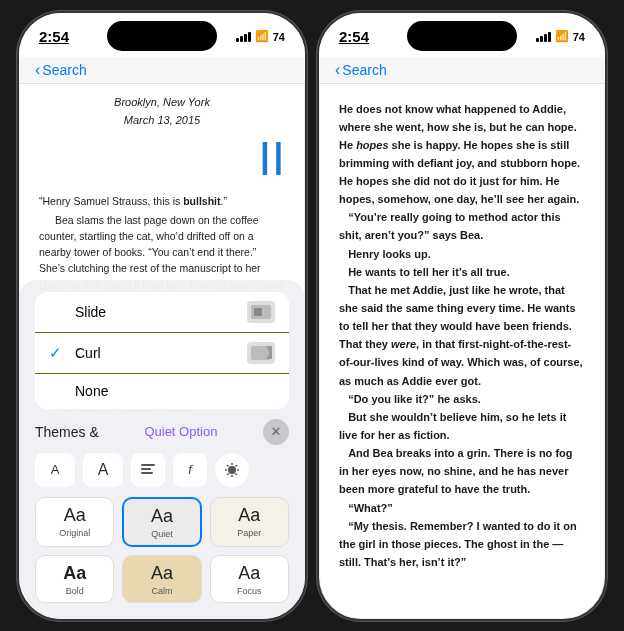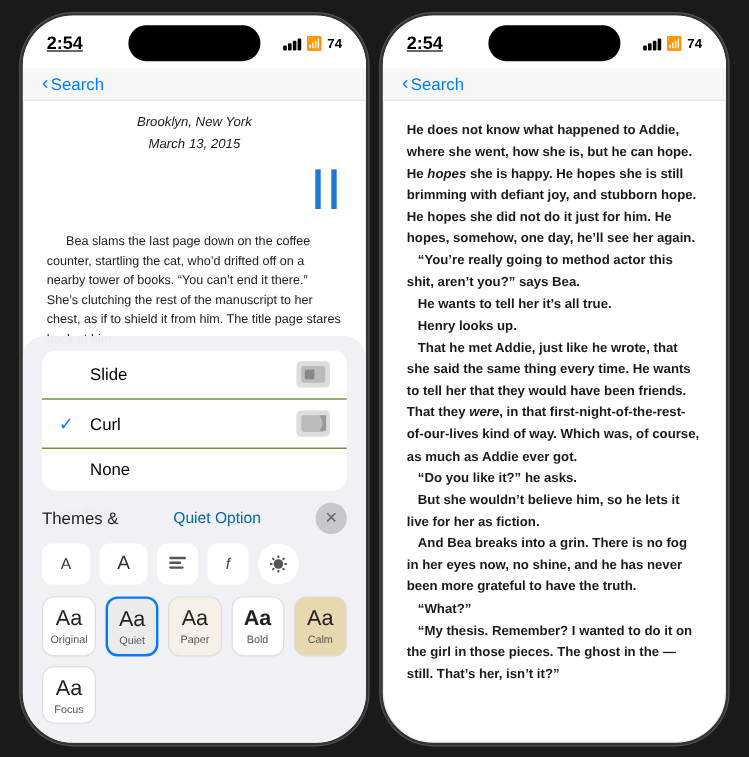--- a/index.html
+++ b/index.html
@@ -202,21 +202,21 @@
       border-radius: 50%;
       display: flex;
       align-items: center;
       justify-content: center;
       font-size: 14px;
       color: #333;
     }
     
     .theme-grid {
       display: grid;
-      grid-template-columns: 1fr 1fr 1fr 1fr 1fr;
+      grid-template-columns: 1fr 1fr 1fr;
       gap: 8px;
     }
     .theme-card {
       border-radius: 10px;
       padding: 8px 6px 6px;
       display: flex;
       flex-direction: column;
       align-items: center;
       gap: 4px;
       border: 1px solid #ddd;
@@ -284,20 +284,21 @@
       </div>
     </div>
 
     <div class="book-content">
       <div class="book-content-header">
         <div class="book-location italic">Brooklyn, New York</div>
         <div class="book-location italic">March 13, 2015</div>
         <div class="chapter-num">II</div>
       </div>
       <div class="book-text">
+        <p>“Henry Samuel Strauss, this is <span class="bold">bullshit</span>.”</p>
         <p class="indent">Bea slams the last page down on the coffee counter, startling the cat, who’d drifted off on a nearby tower of books. “You can’t end it there.” She’s clutching the rest of the manuscript to her chest, as if to shield it from him. The title page stares back at him.</p>
         <p class="indent italic">The Invisible Life of Addie LaRue.</p>
         <p class="indent">“What happened to her? Did she really go with Luc? After all that?”</p>
         <p class="indent">Henry shrugs. “I assume so.”</p>
         <p class="indent">“You assume so?”</p>
         <p class="indent">The truth is, he doesn’t know.</p>
         <p class="indent">He’s s</p>
         <p class="indent">scribe th</p>
 
       </div>
@@ -327,21 +328,21 @@
           </div>
         </div>
         <div class="slide-option-row">
           <span class="check-mark">&nbsp;</span>
           <span>None</span>
         </div>
       </div>
 
       <div class="themes-row">
         <span style="font-size:14px;font-weight:500;color:#222;">Themes &amp;</span>
-        <span style="font-size:13px;color:#0369a1;">Quiet Option</span>
+        <span style="font-size:13px;color:#8b5cf6;">Quiet Option</span>
         <div class="close-btn">✕</div>
       </div>
 
       <div class="font-controls">
         <button class="font-ctrl-btn small-a">A</button>
         <button class="font-ctrl-btn">A</button>
         <div class="font-ctrl-icon">
           <svg width="18" height="18" viewBox="0 0 18 18">
               <rect x="2" y="3" width="14" height="2" rx="1" fill="#555"></rect>
               <rect x="2" y="7" width="10" height="2" rx="1" fill="#555"></rect>
@@ -416,22 +417,22 @@
       <div class="nav-back">
         <span class="nav-chevron">‹</span>
         <span>Search</span>
       </div>
     </div>
 
     <div class="right-book-content">
       <div class="right-book-text" style="font-size:11px;line-height:1.65;color:#1a1a1a;">
         <p>He does not know what happened to Addie, where she went, how she is, but he can hope. He <em>hopes</em> she is happy. He hopes she is still brimming with defiant joy, and stubborn hope. He hopes she did not do it just for him. He hopes, somehow, one day, he’ll see her again.</p>
         <p>&nbsp;&nbsp;&nbsp;“You’re really going to method actor this shit, aren’t you?” says Bea.</p>
+        <p>&nbsp;&nbsp;&nbsp;Henry looks up.</p>
         <p>&nbsp;&nbsp;&nbsp;He wants to tell her it’s all true.</p>
-        <p>&nbsp;&nbsp;&nbsp;Henry looks up.</p>
         <p>&nbsp;&nbsp;&nbsp;That he met Addie, just like he wrote, that she said the same thing every time. He wants to tell her that they would have been friends. That they <em>were</em>, in that first-night-of-the-rest-of-our-lives kind of way. Which was, of course, as much as Addie ever got.</p>
         <p>&nbsp;&nbsp;&nbsp;“Do you like it?” he asks.</p>
         <p>&nbsp;&nbsp;&nbsp;But she wouldn’t believe him, so he lets it live for her as fiction.</p>
         <p>&nbsp;&nbsp;&nbsp;And Bea breaks into a grin. There is no fog in her eyes now, no shine, and he has never been more grateful to have the truth.</p>
         <p>&nbsp;&nbsp;&nbsp;“What?”</p>
         <p>&nbsp;&nbsp;&nbsp;“My thesis. Remember? I wanted to do it on the girl in those pieces. The ghost in the — still. That’s her, isn’t it?”</p>
 
       </div>
     </div>
 

